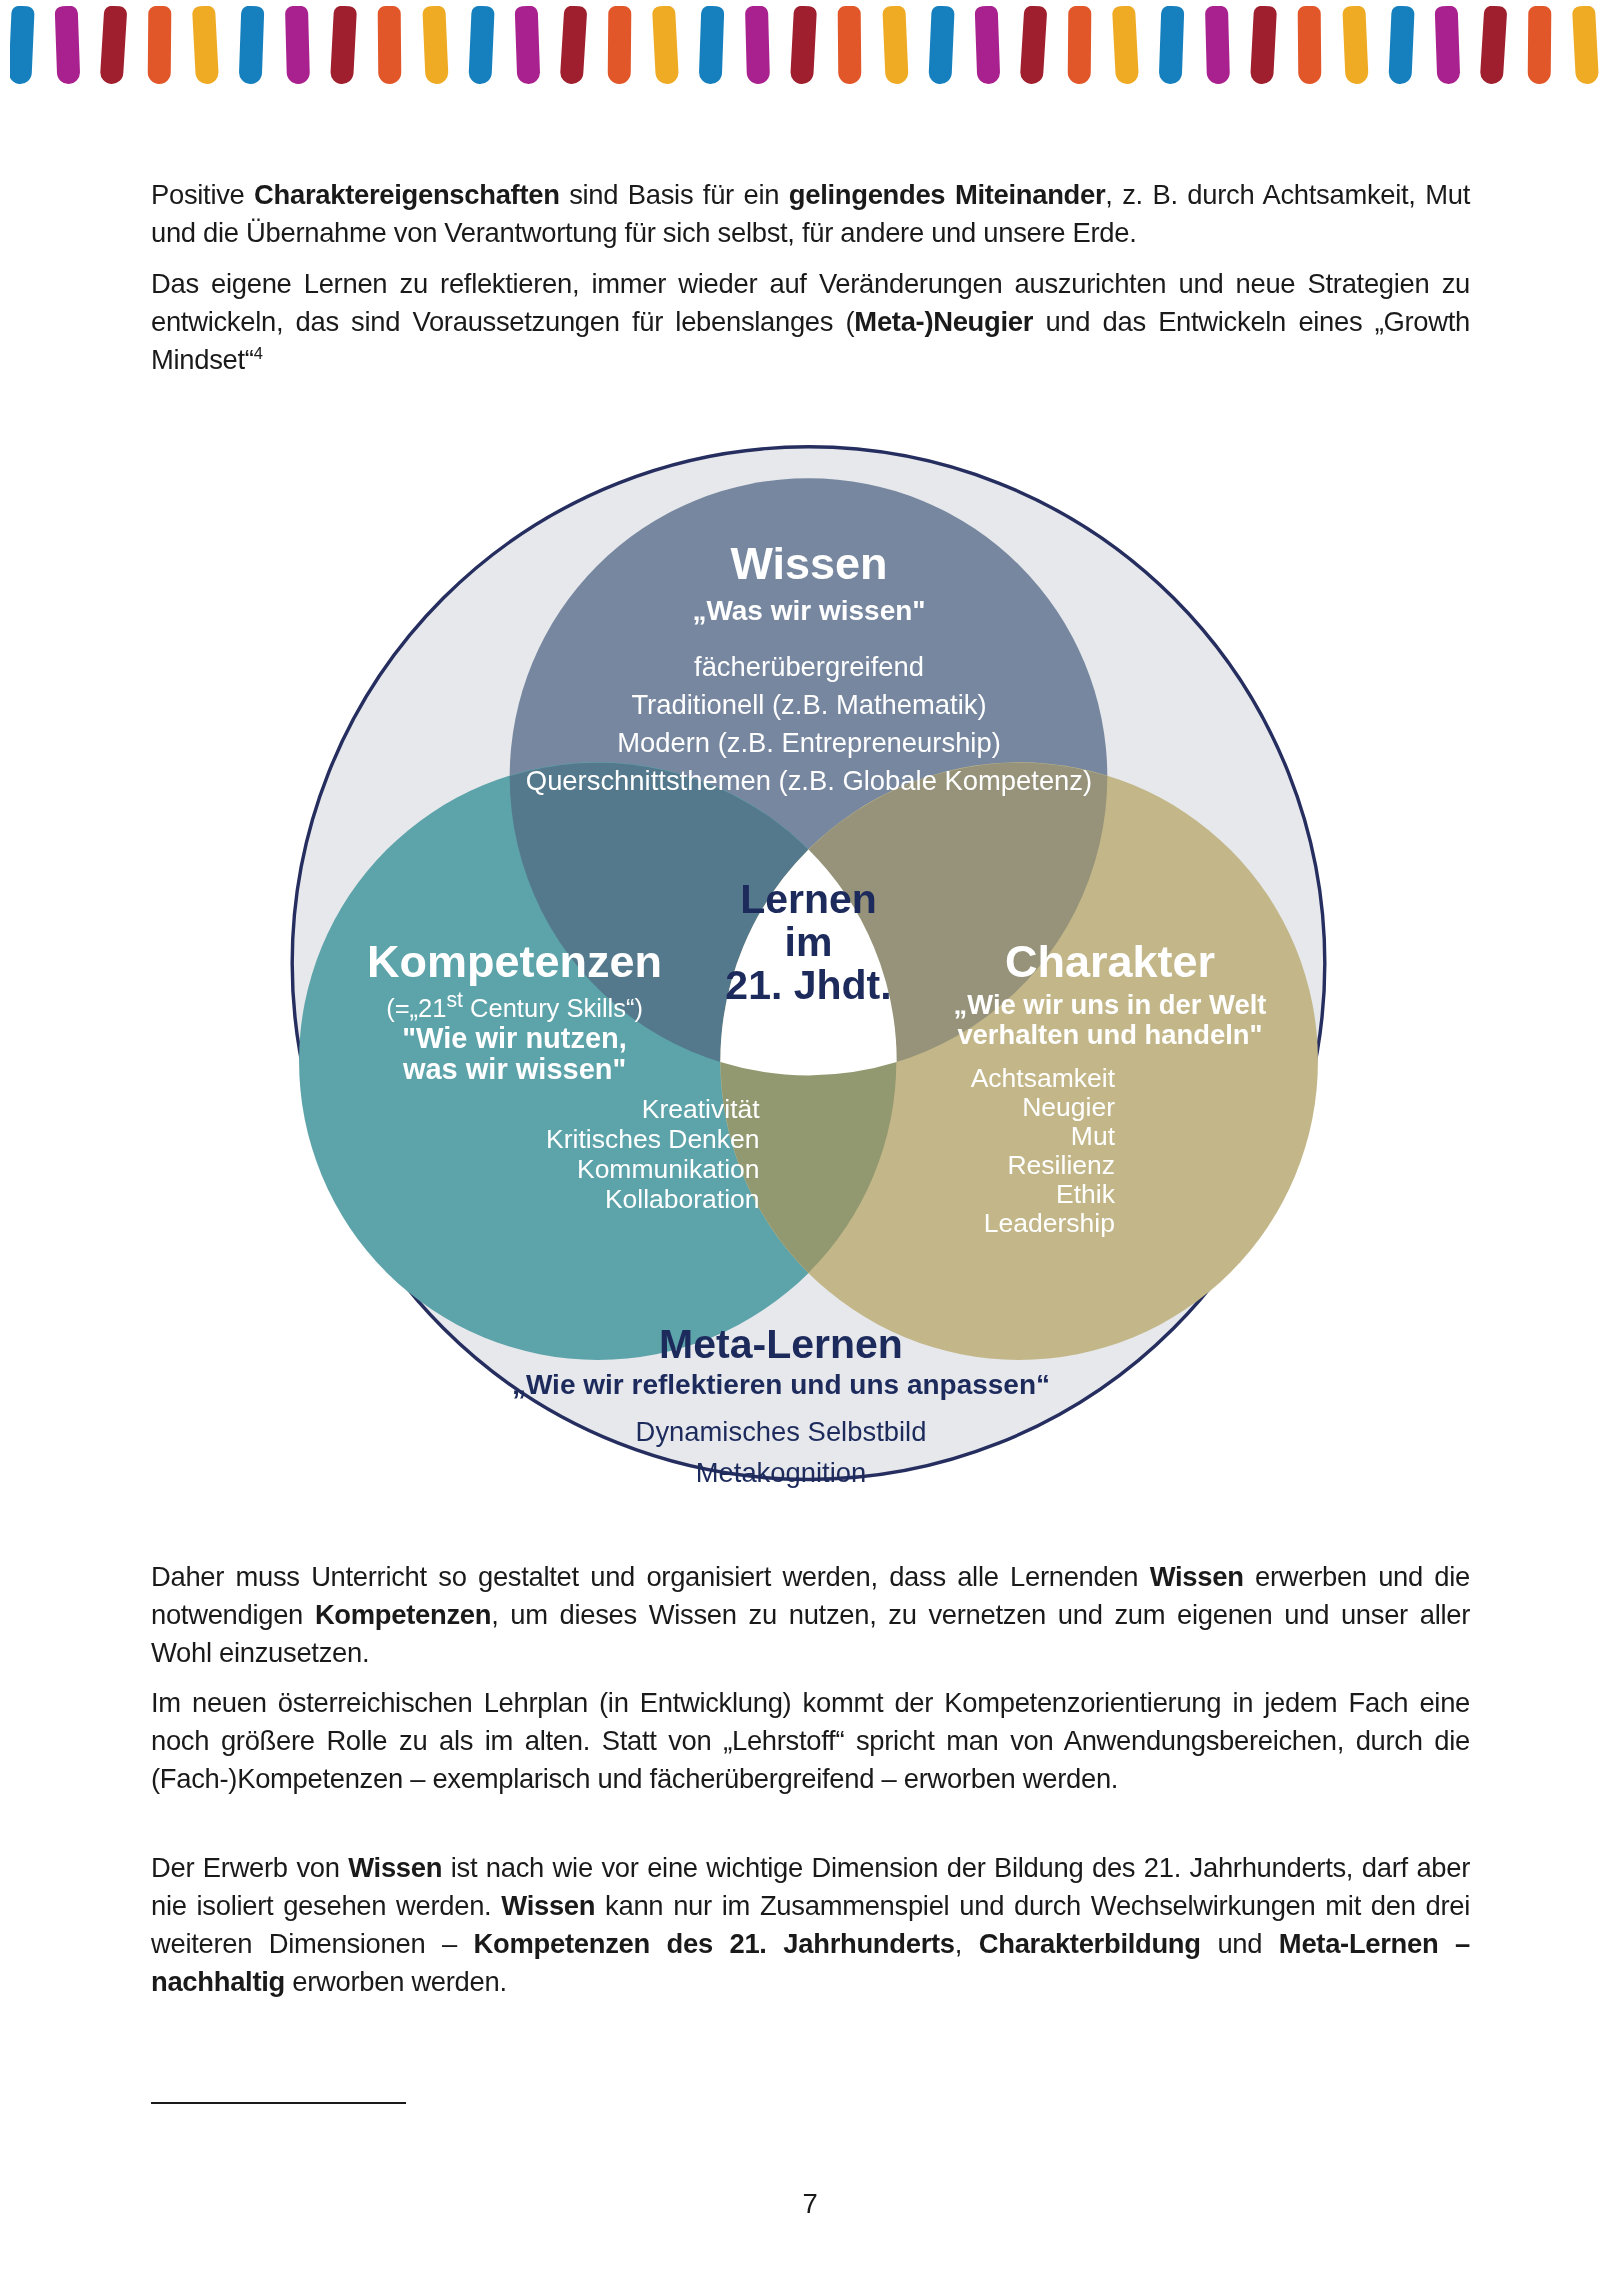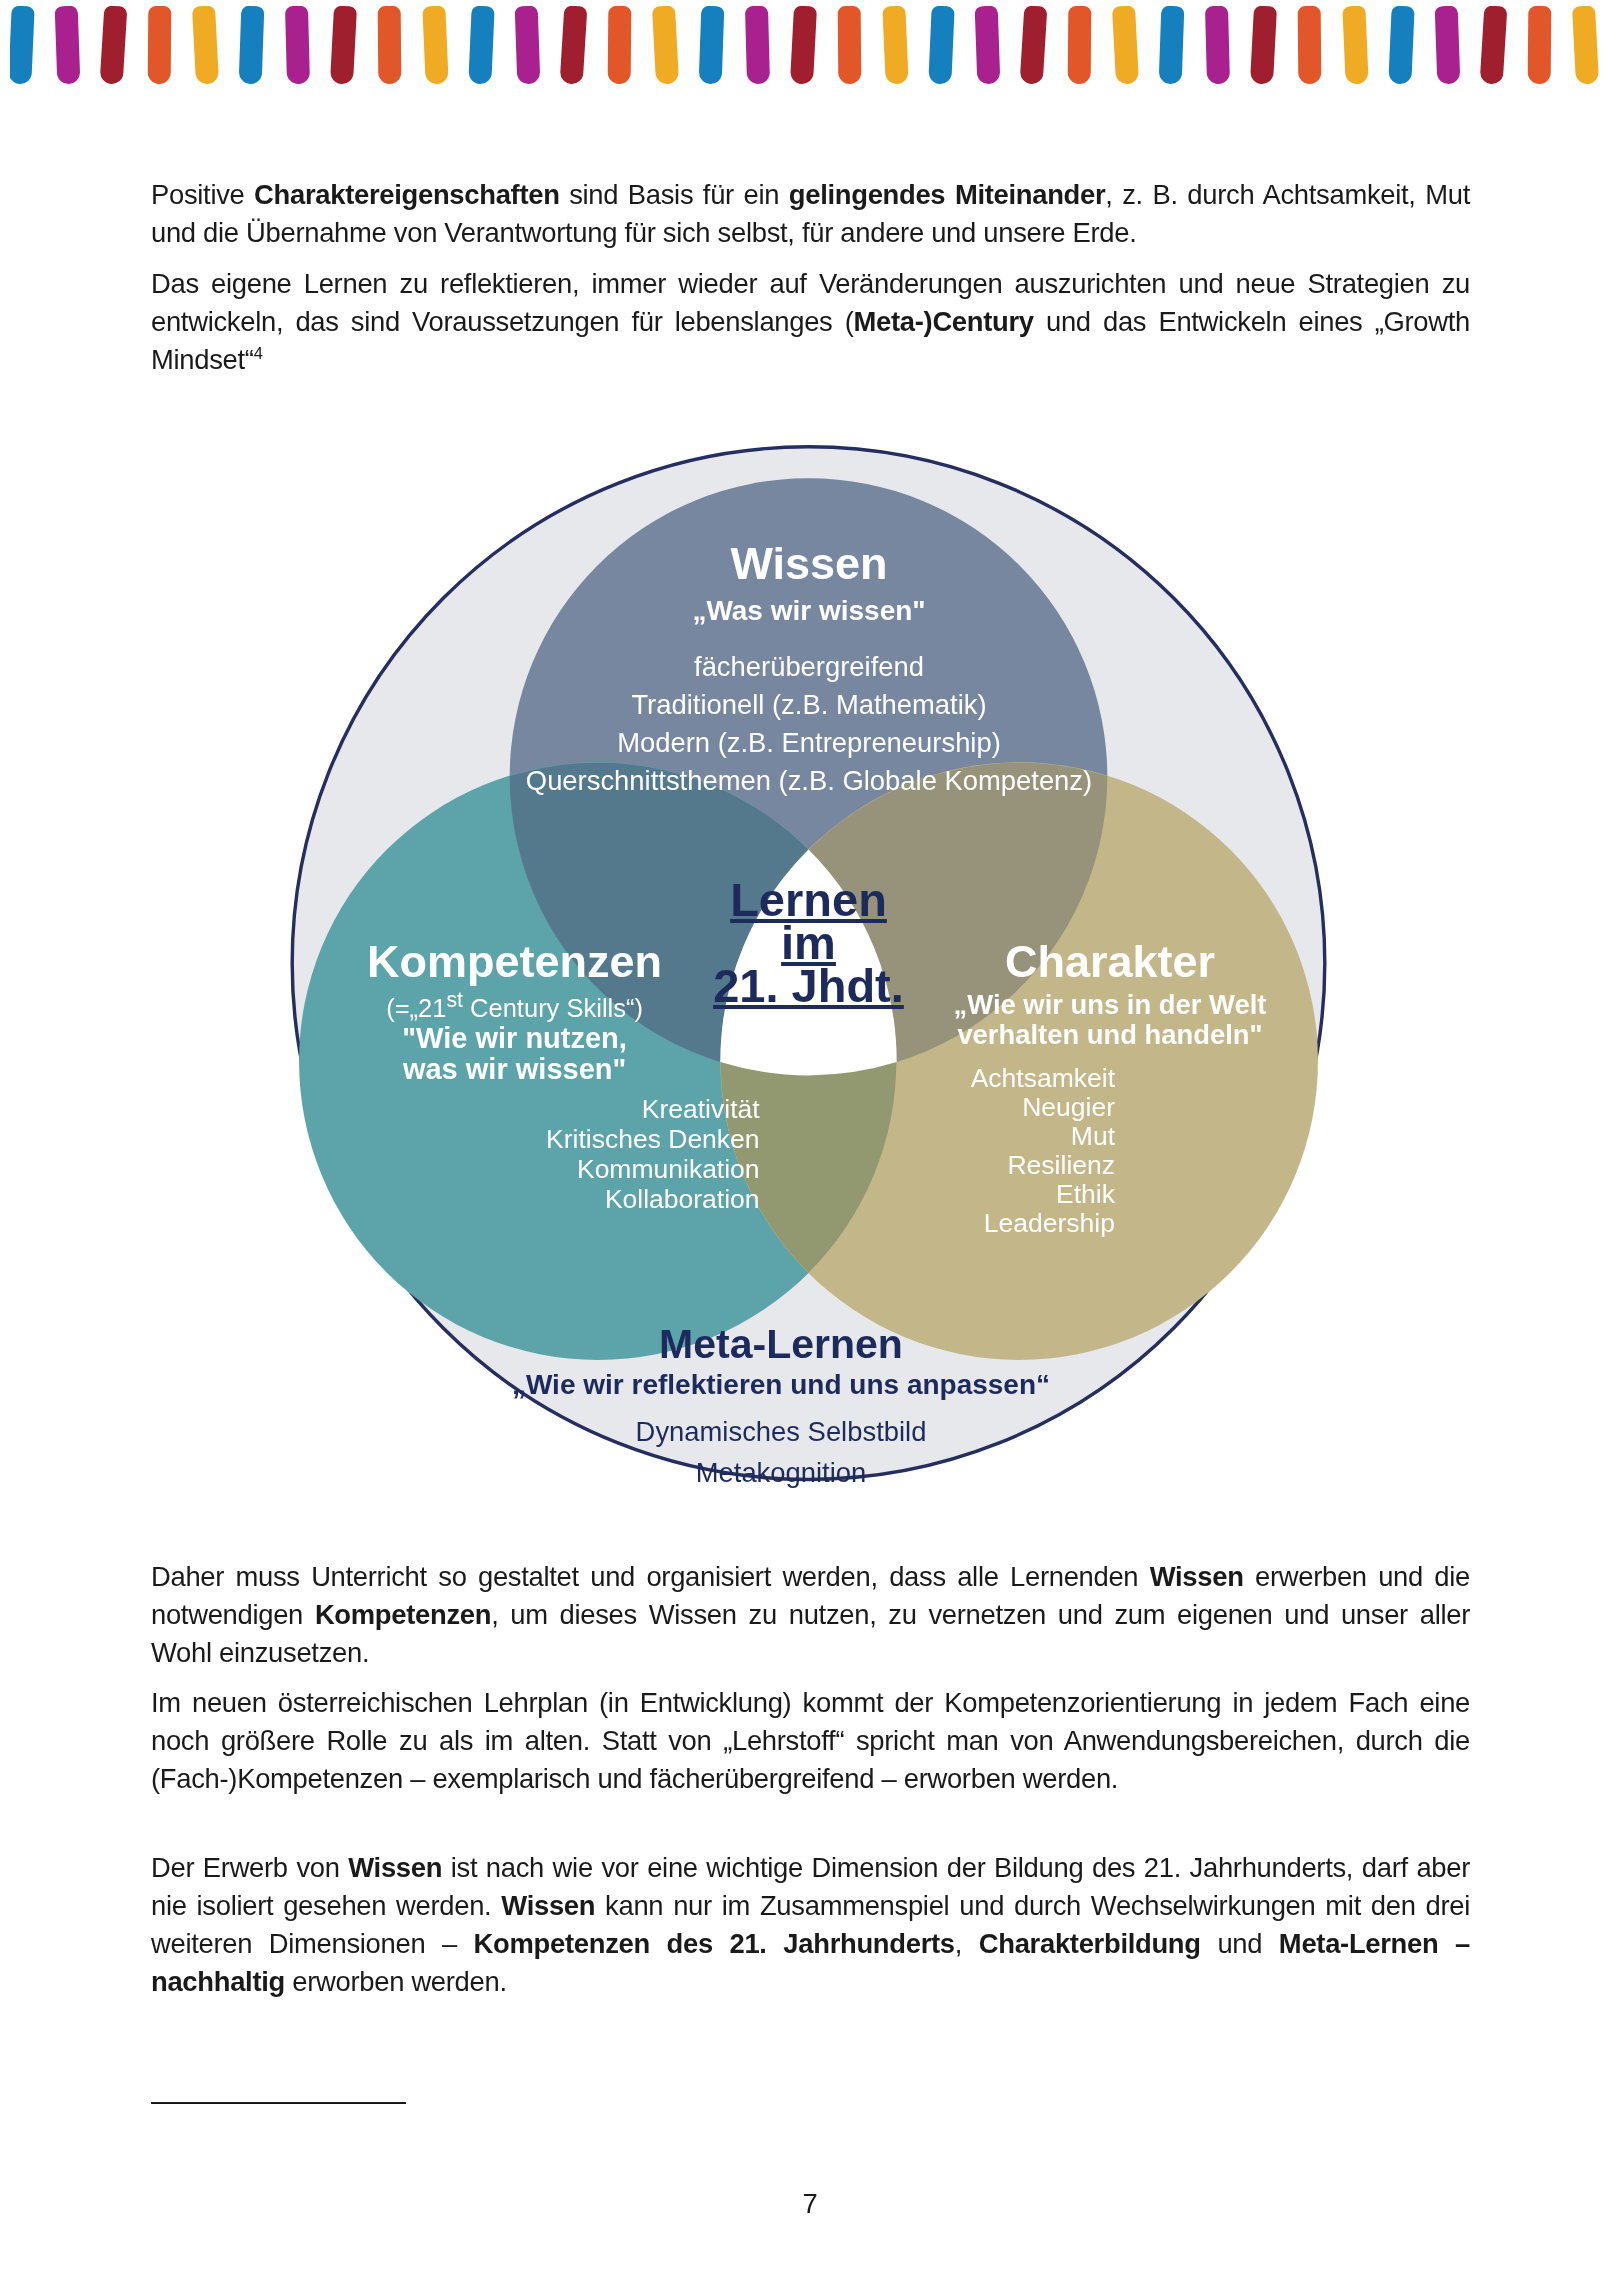--- a/index.html
+++ b/index.html
@@ -39,21 +39,21 @@
     text-align:right; padding-left:162px; }
 
   .char-block { left:615px; top:498px; width:490px; }
   .char-quote { font-weight:bold; font-size:27.4px; line-height:30px; margin-top:3.9px; }
   .char-items { margin-top:13.7px; font-size:26.5px; line-height:29px;
     text-align:right; padding-right:240px; }
 
   .wissen-block { left:167px; top:100px; width:784px; }
 
   .center-block { left:387px; top:439px; width:343px;
-    font-weight:bold; font-size:47px; line-height:43px;text-decoration:underline; }
+    font-weight:bold; font-size:41px; line-height:43px; }
 
   .meta-block { left:188px; top:883px; width:686px; }
   .meta-title { font-weight:bold; font-size:41px; line-height:45px; }
   .meta-sub { font-weight:bold; font-size:28px; line-height:32px; margin-top:2px; }
   .meta-items { font-size:27.4px; line-height:41px; margin-top:9.8px; }
 
   .caption-block { left:696px; top:985px; width:392px;
     font-size:21.6px; line-height:24.5px; }
 
   
@@ -101,21 +101,21 @@
       <div class="stripe" style="background: rgb(226, 87, 42); transform: rotate(-0.5deg);"></div>
       <div class="stripe" style="background: rgb(239, 171, 36); transform: rotate(-2.5deg);"></div>
       <div class="stripe" style="background: rgb(22, 128, 191); transform: rotate(2.5deg);"></div>
       <div class="stripe" style="background: rgb(169, 33, 142); transform: rotate(-2deg);"></div>
       <div class="stripe" style="background: rgb(160, 31, 46); transform: rotate(3.5deg);"></div>
       <div class="stripe" style="background: rgb(226, 87, 42); transform: rotate(0.5deg);"></div>
       <div class="stripe" style="background: rgb(239, 171, 36); transform: rotate(-3deg);"></div>
     </div>
 
   <p class="para" style="top:176px"><span>Positive </span><span class="b">Charaktereigenschaften</span><span> sind Basis für ein </span><span class="b">gelingendes Miteinander</span><span>, z. B. durch Achtsamkeit, Mut und die Übernahme von Verantwortung für sich selbst, für andere und unsere Erde.</span></p>
-  <p class="para" style="top:265px"><span>Das eigene Lernen zu reflektieren, immer wieder auf Veränderungen auszurichten und neue Strategien zu entwickeln, das sind Voraussetzungen für lebenslanges (</span><span class="b">Meta-)Century</span><span> und das Entwickeln eines „Growth Mindset“</span><sup>4</sup></p>
+  <p class="para" style="top:265px"><span>Das eigene Lernen zu reflektieren, immer wieder auf Veränderungen auszurichten und neue Strategien zu entwickeln, das sind Voraussetzungen für lebenslanges (</span><span class="b">Meta-)Neugier</span><span> und das Entwickeln eines „Growth Mindset“</span><sup>4</sup></p>
 
   <div class="venn">
     <svg width="1117" height="1063" viewBox="0 0 1140 1085">
       <circle cx="570" cy="535" r="527" stroke-width="3.5" fill="#e6e8ec" stroke="#252e5f"></circle>
       <circle cx="570" cy="345" r="305" fill="#76879f"></circle>
       <circle cx="355" cy="635" r="305" fill="#5da3aa"></circle>
       <circle cx="785" cy="635" r="305" fill="#c3b789"></circle>
       <path d="M265,344 A305,305 0 0 0 660,636 A305,305 0 0 0 265,344 Z" fill="#54798c"></path>
       <path d="M875,344 A305,305 0 0 1 480,636 A305,305 0 0 1 875,344 Z" fill="#96937a"></path>
       <path d="M570,419 A305,305 0 0 1 570,851 A305,305 0 0 1 570,419 Z" fill="#92986f"></path>

